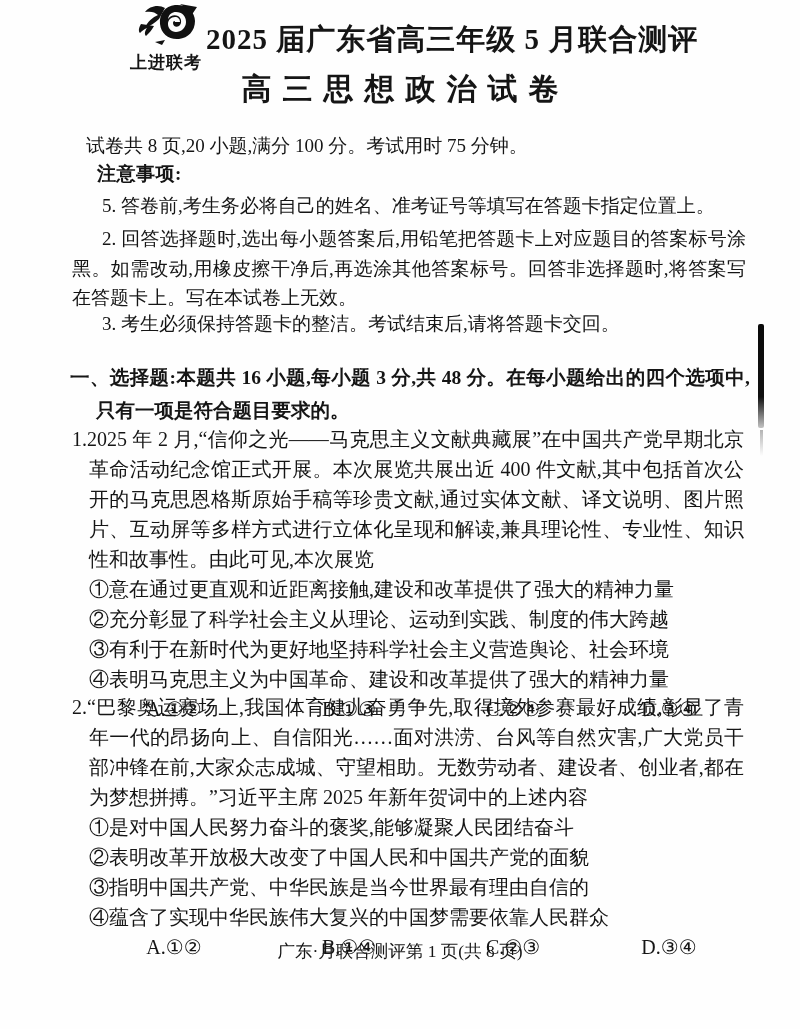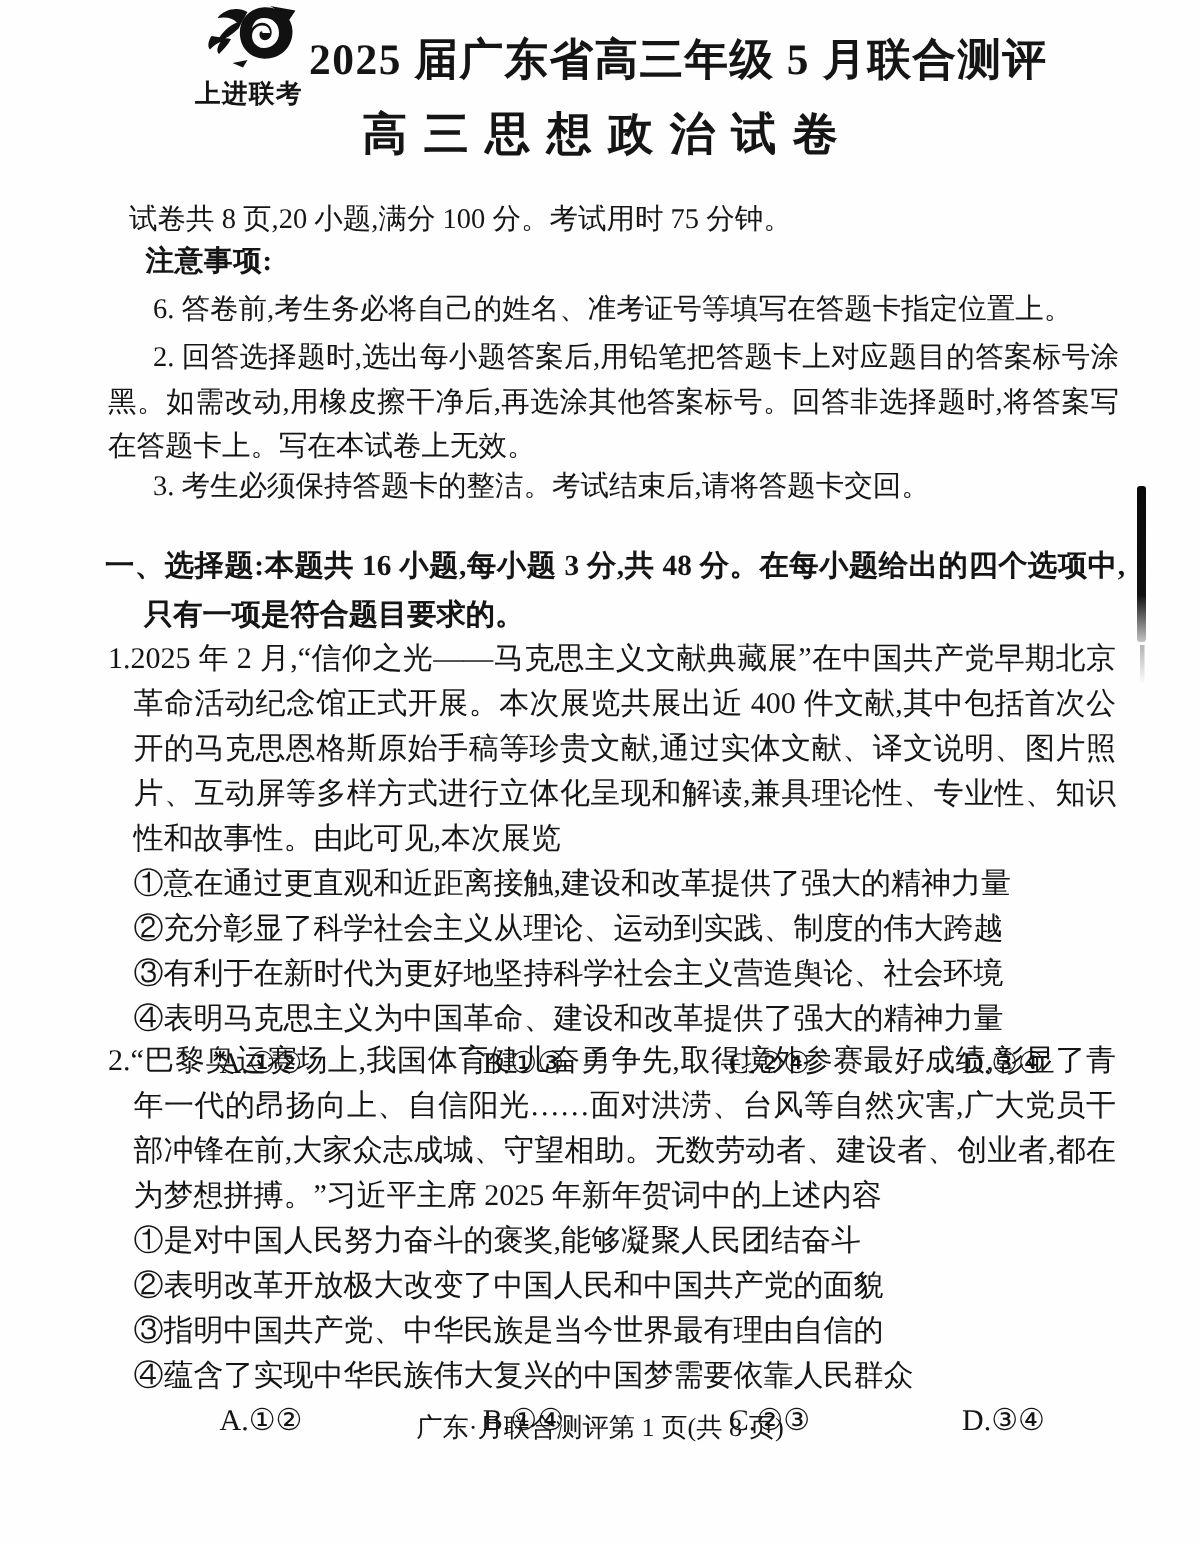--- a/index.html
+++ b/index.html
@@ -180,21 +180,21 @@
       </svg>
     </div>
     <div class="logo-text">上进联考</div>
   </div>
 
   <div class="exam-session">2025 届广东省高三年级 5 月联合测评</div>
   <div class="paper-title">高三思想政治试卷</div>
 
   <div class="paper-info">试卷共 8 页,20 小题,满分 100 分。考试用时 75 分钟。</div>
   <div class="notices-heading">注意事项:</div>
-  <div class="notice-1">6. 答卷前,考生务必将自己的姓名、准考证号等填写在答题卡指定位置上。</div>
+  <div class="notice-1">5. 答卷前,考生务必将自己的姓名、准考证号等填写在答题卡指定位置上。</div>
   <div class="notice-2">2. 回答选择题时,选出每小题答案后,用铅笔把答题卡上对应题目的答案标号涂黑。如需改动,用橡皮擦干净后,再选涂其他答案标号。回答非选择题时,将答案写在答题卡上。写在本试卷上无效。</div>
   <div class="notice-3">3. 考生必须保持答题卡的整洁。考试结束后,请将答题卡交回。</div>
 
   <div class="section-heading">一、选择题:本题共 16 小题,每小题 3 分,共 48 分。在每小题给出的四个选项中,只有一项是符合题目要求的。</div>
 
   <div class="question q1">
     <div class="stem"><span>1.</span><span>2025 年 2 月,“信仰之光——马克思主义文献典藏展”在中国共产党早期北京革命活动纪念馆正式开展。本次展览共展出近 400 件文献,其中包括首次公开的马克思恩格斯原始手稿等珍贵文献,通过实体文献、译文说明、图片照片、互动屏等多样方式进行立体化呈现和解读,兼具理论性、专业性、知识性和故事性。由此可见,本次展览</span></div>
     <div class="statements">
       <div class="statement">①意在通过更直观和近距离接触,建设和改革提供了强大的精神力量</div>
       <div class="statement">②充分彰显了科学社会主义从理论、运动到实践、制度的伟大跨越</div>

